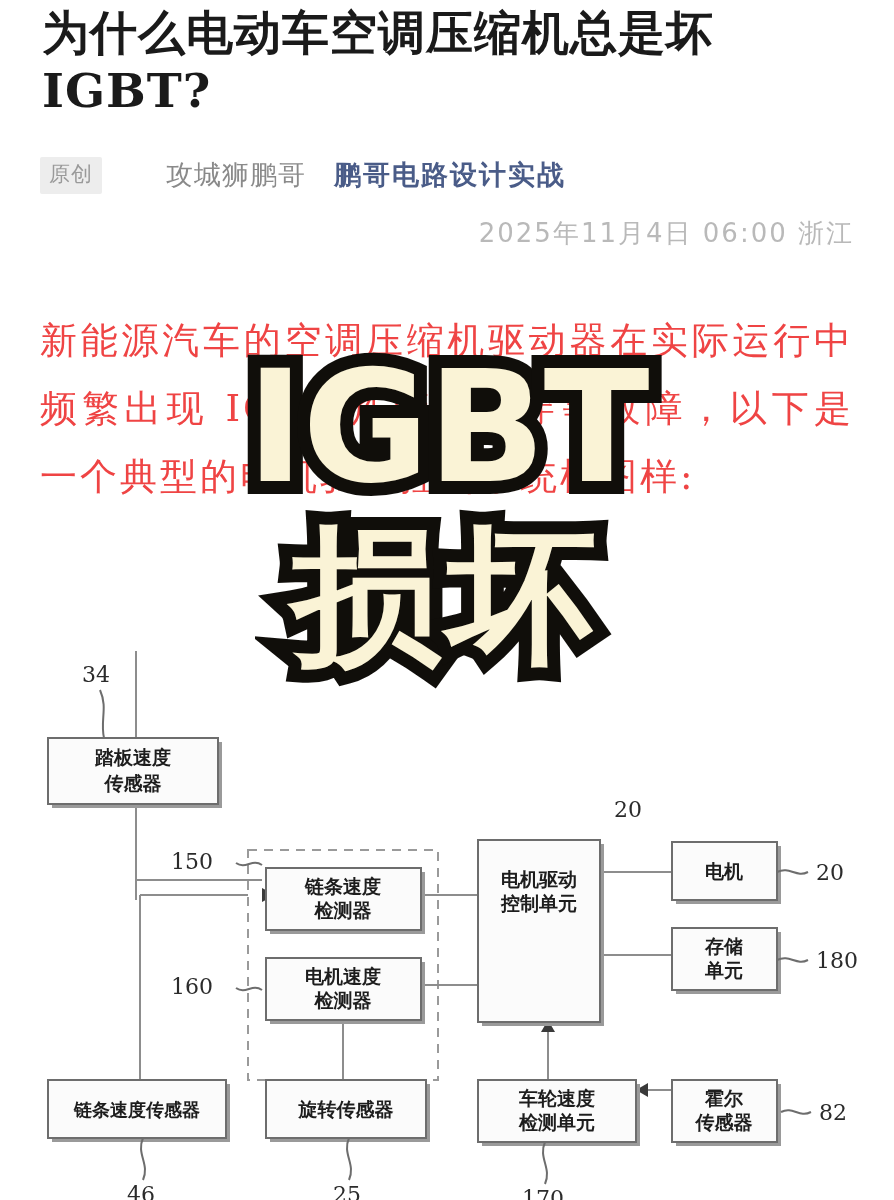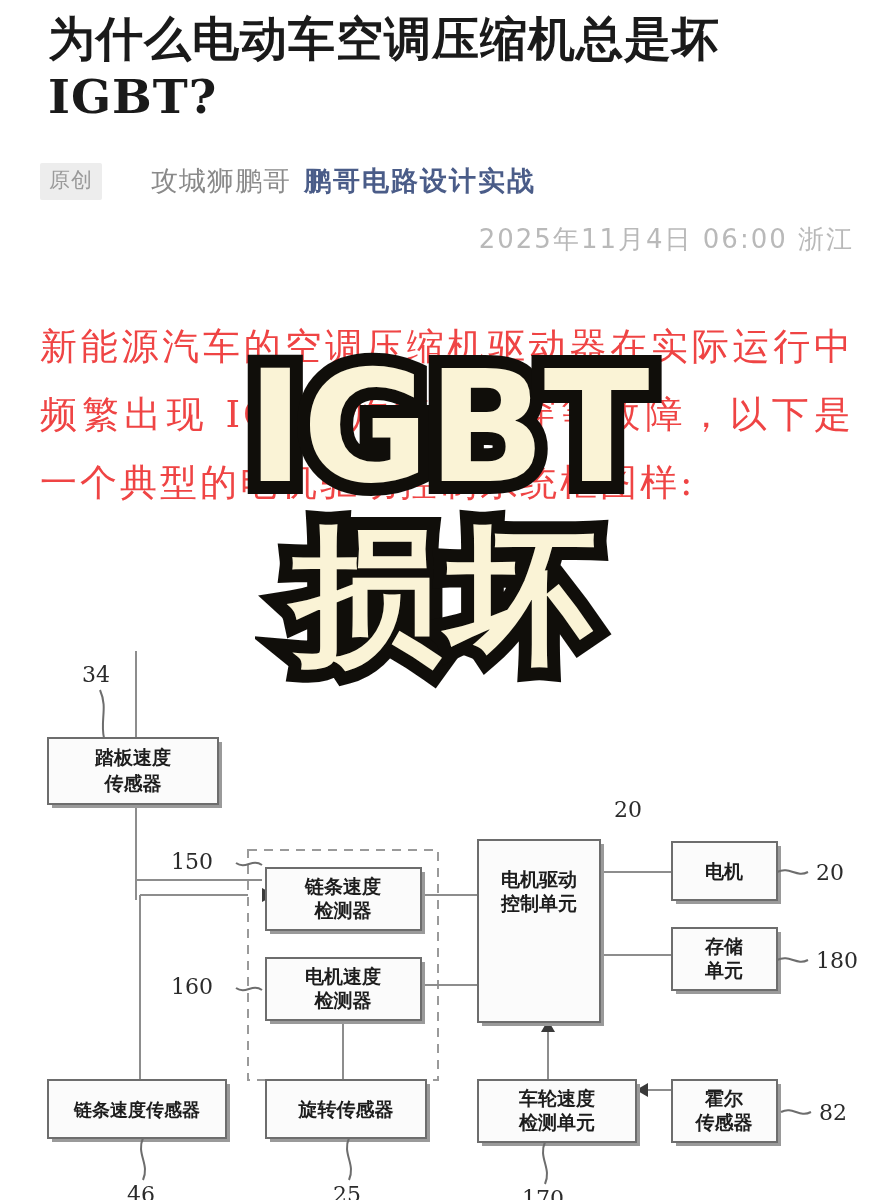--- a/index.html
+++ b/index.html
@@ -8,29 +8,29 @@
     background:#ffffff;
     font-family:"Liberation Serif", serif;
     overflow:hidden;
     position:relative;
   }
   .page{position:relative;width:894px;height:1200px;overflow:hidden;}
 
   
   .article-header{padding:0 40px;box-sizing:border-box;}
   .title{
-    margin:8px;padding-top:2px;
+    margin:2px;padding-top:2px;
     font-family:"DejaVu Serif","Liberation Serif",serif;
     font-size:47px;line-height:1.24;
     font-weight:700;color:#1a1a1a;
     letter-spacing:1px;
   }
   .byline{
     margin-top:36px;
-    display:flex;gap:13px;
+    display:flex;gap:28px;
     font-family:"DejaVu Serif","Liberation Serif",serif;
   }
   .badge-original{
     background:#ededed;color:#9a9a9a;
     font-size:21px;line-height:1;
     padding:7px 9px 9px 9px;border-radius:2px;
     letter-spacing:1px;
   }
   .author{font-size:27px;color:#8a8a8a;letter-spacing:1px;margin-left:36px;}
   .account{font-size:27px;color:#4a5c88;font-weight:700;letter-spacing:2px;}

